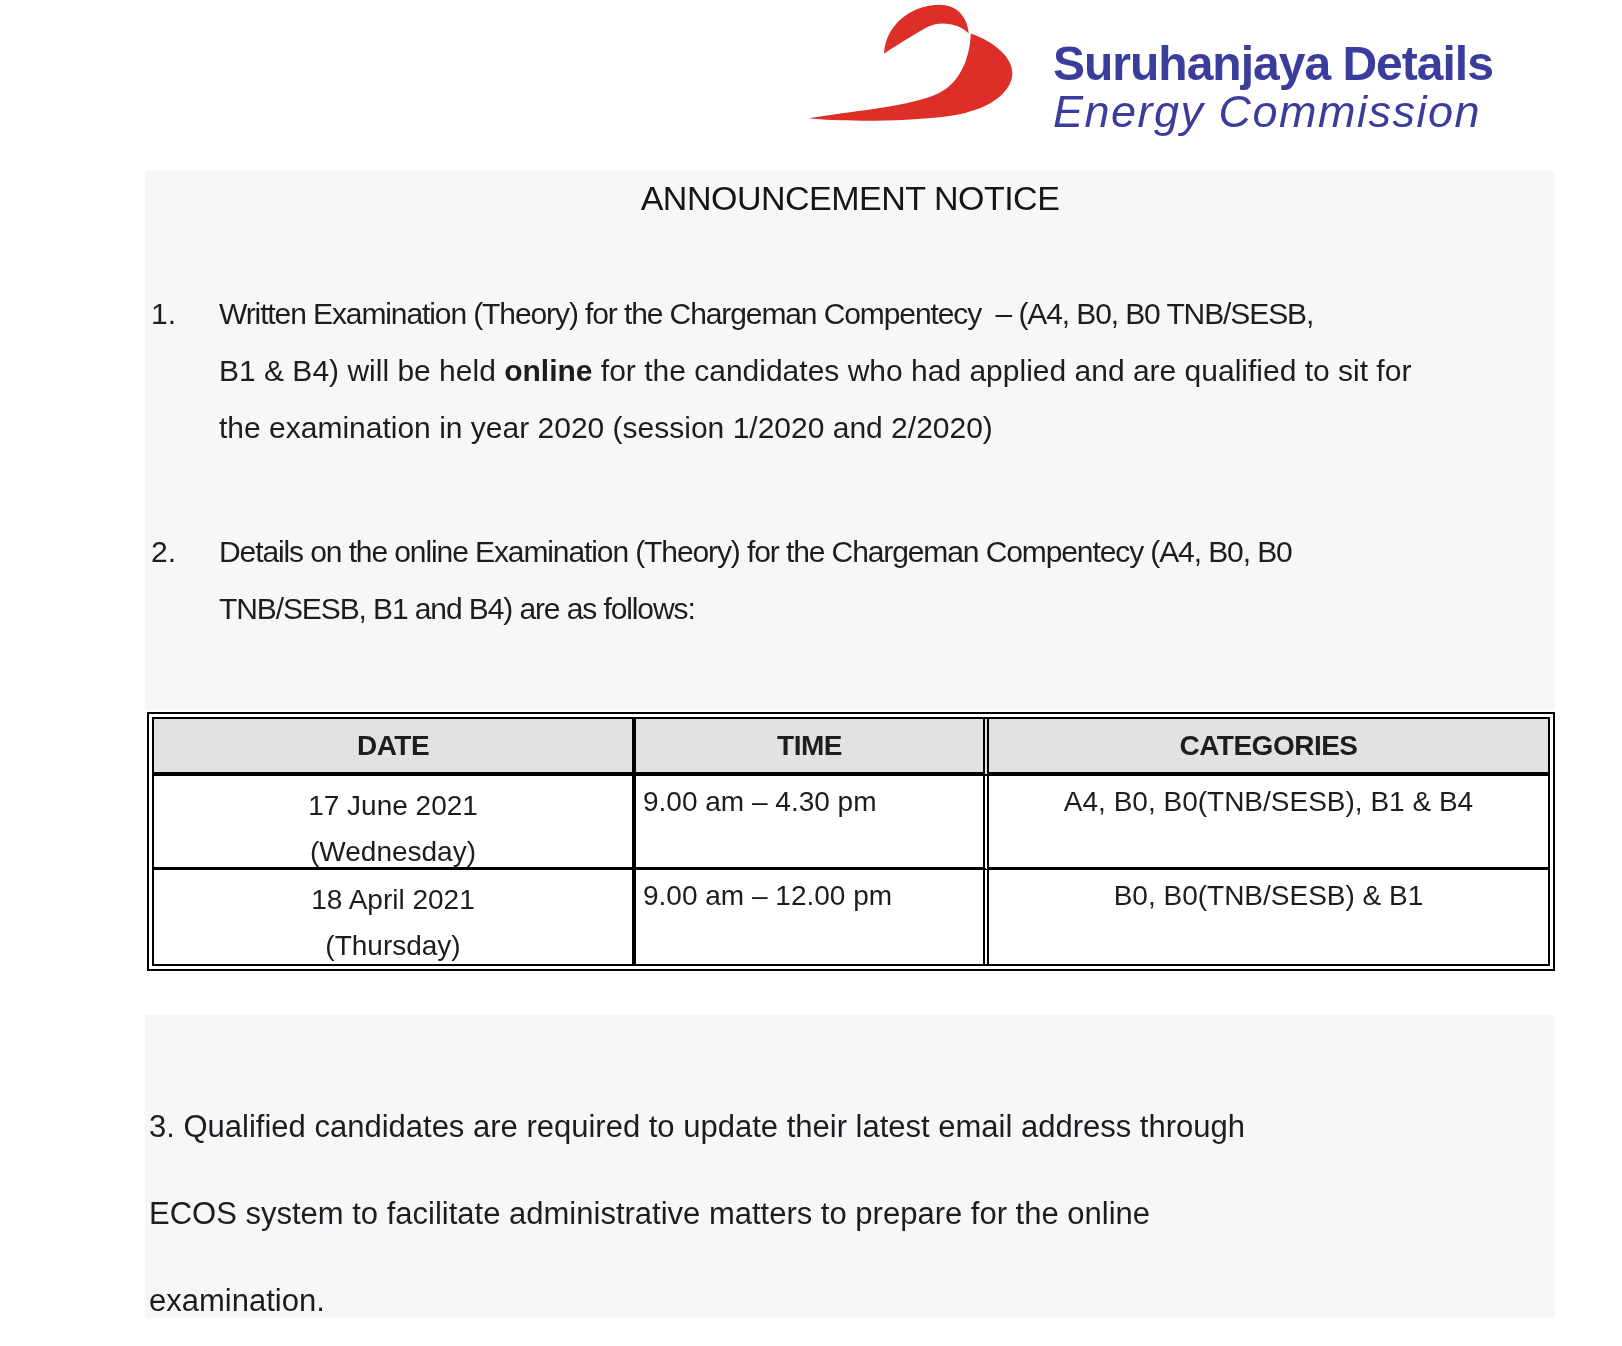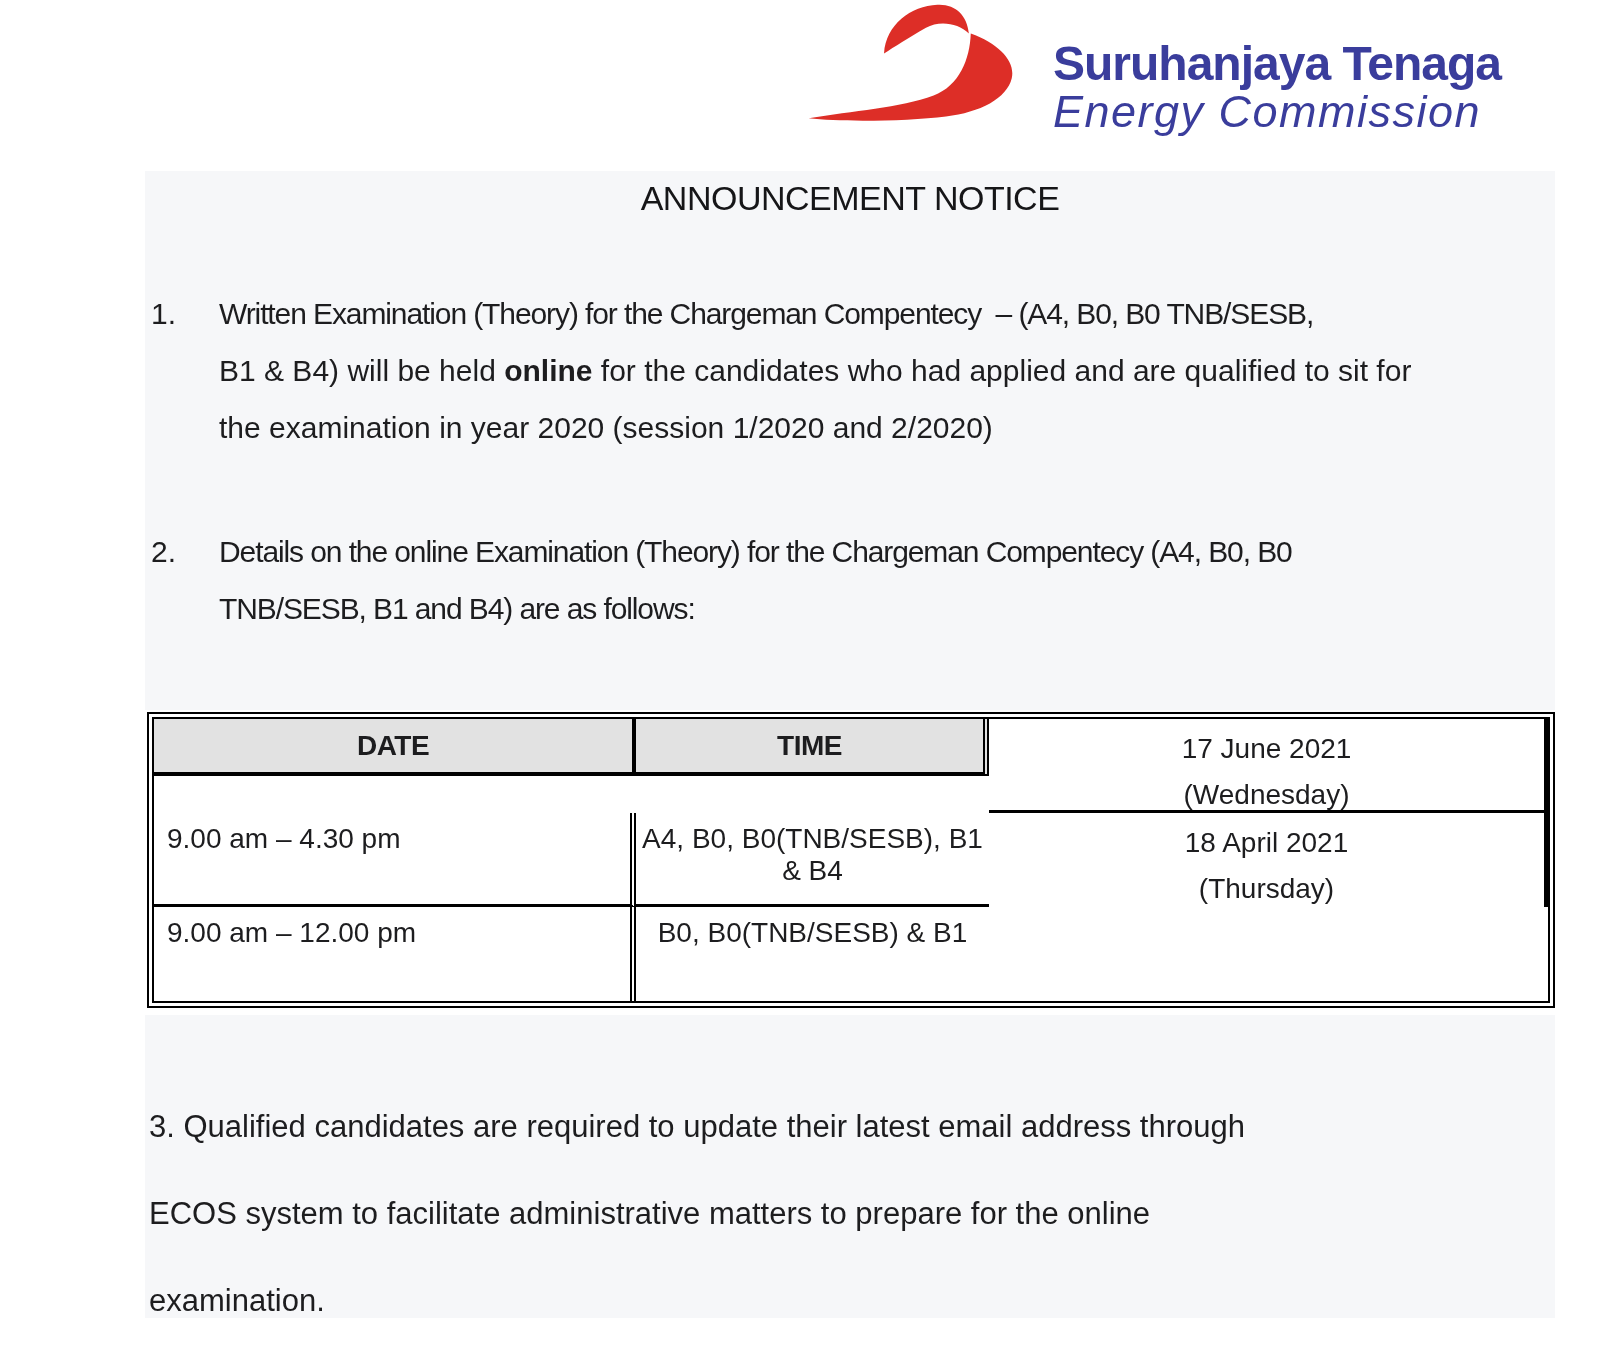--- a/index.html
+++ b/index.html
@@ -52,42 +52,42 @@
   .hcell {
     background:#e2e2e2; border-bottom:4px solid #000;
     height:57px; line-height:53px; text-align:center;
     font-weight:bold; letter-spacing:-0.5px;
   }
   .dcell { height:94px; background:#fff; }
   .r1 { border-bottom:3px solid #000; }
   .c0 { border-right:4px solid #000; }
   .c1 { border-right:6px double #000; }
   .date-cell { text-align:center; padding-top:7px; line-height:46px; }
-  .time-cell { padding:10px 0 0 13px; }
+  .time-cell { padding:10px 0 0 7px; }
   .cat-cell  { text-align:center; padding-top:10px; }
 
   
   .para-3 { position:absolute; left:4px; top:68px; right:6px; }
   .para-3 .line { line-height:87px; font-size:31px; }
 </style>
 </head>
 <body>
 
 <div class="logo">
   <svg class="swoosh" viewBox="0 0 230 128" aria-hidden="true">
 
     <path d="M 93,54 C 95,24 121,4 149,3 C 168,2 180,14 182,33
              C 171,22 151,19 137,27 C 118,38 104,47 93,54 Z" fill="#dd2e27"></path>
 
     <path d="M 184,33 C 214,44 231,62 227,80 C 222,101 194,116 158,120
              C 118,125 48,126 14,122 C 60,114 110,111 145,98
              C 172,88 183,60 184,33 Z" fill="#dd2e27"></path>
   </svg>
   <div class="brand-text">
-    <div class="brand-my">Suruhanjaya Tenaga</div>
+    <div class="brand-my">Suruhanjaya Details</div>
     <div class="brand-en">Energy Commission</div>
   </div>
 </div>
 
 <div class="panel panel-1">
   <div class="page-title">ANNOUNCEMENT NOTICE</div>
 
   <div class="num-item item-1">
     <div class="num">1.</div>
     <div class="item-lines">
@@ -102,20 +102,21 @@
     <div class="item-lines">
         <div class="line"><span class="narrow">Details on the online Examination (Theory) for the Chargeman Compentecy (A4, B0, B0</span></div>
         <div class="line"><span class="narrow">TNB/SESB, B1 and B4) are as follows:</span></div>
       </div>
   </div>
 </div>
 
 <div class="exam-table">
   <div class="cell hcell c0">DATE</div>
   <div class="cell hcell c1">TIME</div>
+  <div class="cell hcell">CATEGORIES</div>
 
   <div class="cell dcell r1 c0 date-cell">
     <div>17 June 2021</div>
     <div>(Wednesday)</div>
   </div>
   <div class="cell dcell r1 c1 time-cell">9.00 am – 4.30 pm</div>
   <div class="cell dcell r1 cat-cell">A4, B0, B0(TNB/SESB), B1 &amp; B4</div>
 
   <div class="cell dcell c0 date-cell">
     <div>18 April 2021</div>

